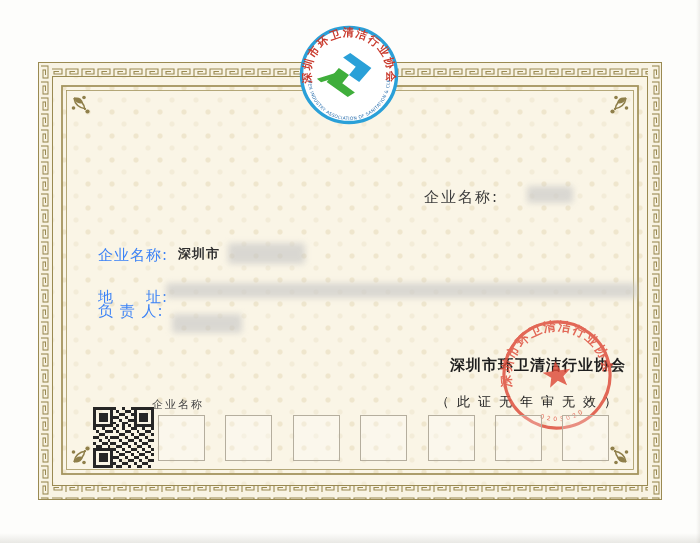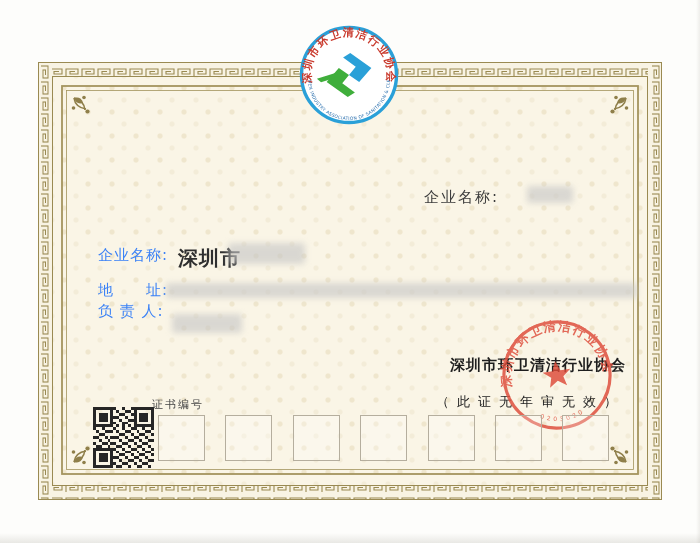--- a/index.html
+++ b/index.html
@@ -15,23 +15,23 @@
   .title{position:absolute;left:30px;top:127px;width:640px;text-align:center;
     font-size:37px;font-weight:bold;color:#4e4630;letter-spacing:10px;text-indent:10px;}
   .certno{position:absolute;left:424px;top:188px;font-size:15px;color:#3b3b3b;letter-spacing:2px;}
   .redact{position:absolute;background:#c6c6c6;border-radius:2px;filter:blur(3px);opacity:.62;}
   .r-certno{left:527px;top:186px;width:46px;height:17px;}
   .r-company{left:228px;top:243px;width:77px;height:21px;}
   .r-address{left:166px;top:283px;width:471px;height:15px;}
   .r-person{left:172px;top:314px;width:70px;height:19px;}
   .frow{position:absolute;left:98px;font-size:15px;color:#3b82f6;letter-spacing:1px;}
   .f-company{top:246px;}
-  .f-address{top:281px;}
+  .f-address{top:288px;}
   .f-person{top:302px;}
-  .fvalue{position:absolute;font-size:20px;font-weight:bold;color:#2f2f2f;letter-spacing:1px;}
+  .fvalue{position:absolute;font-size:13px;font-weight:bold;color:#2f2f2f;letter-spacing:1px;}
   .v-prefix{left:178px;top:245px;}
   .v-suffix{left:306px;top:245px;}
   .issuer-name{position:absolute;left:450px;top:356px;font-size:15px;font-weight:bold;color:#1e1e1e;letter-spacing:1px;}
   .issue-date{position:absolute;left:437px;top:375px;font-size:13px;color:#222;white-space:nowrap;}
   .issue-date .num{font-size:15px;font-weight:bold;color:#111;display:inline-block;transform:translateY(-3px);}
   .issue-date .gap-s{display:inline-block;width:8px;}
   .issue-date .gap-m{display:inline-block;width:14px;}
   .issue-date .unit-day{display:inline-block;margin-left:-12px;color:#555;}
   .validity{position:absolute;left:436px;top:393px;font-size:13px;color:#222;letter-spacing:8px;font-family:Liberation Serif, serif;}
   .annual-label{position:absolute;left:152px;top:397px;font-size:11px;color:#444;letter-spacing:2px;}
@@ -359,21 +359,21 @@
       <rect x="5" y="20" width="1" height="1" fill="#262626"></rect>
       <rect x="6" y="20" width="1" height="1" fill="#262626"></rect>
       <rect x="8" y="20" width="1" height="1" fill="#262626"></rect>
       <rect x="9" y="20" width="1" height="1" fill="#262626"></rect>
       <rect x="12" y="20" width="1" height="1" fill="#262626"></rect>
       <rect x="15" y="20" width="1" height="1" fill="#262626"></rect>
       <rect x="16" y="20" width="1" height="1" fill="#262626"></rect>
       <rect x="19" y="20" width="1" height="1" fill="#262626"></rect>
     </svg>
 
-  <div class="annual-label">证书编号</div>
+  <div class="annual-label">企业名称</div>
   <div class="annual-boxes">
       <div class="arbox" style="left: 0px;"></div>
       <div class="arbox" style="left: 67px;"></div>
       <div class="arbox" style="left: 135px;"></div>
       <div class="arbox" style="left: 202px;"></div>
       <div class="arbox" style="left: 270px;"></div>
       <div class="arbox" style="left: 337px;"></div>
       <div class="arbox" style="left: 404px;"></div>
     </div>
 

